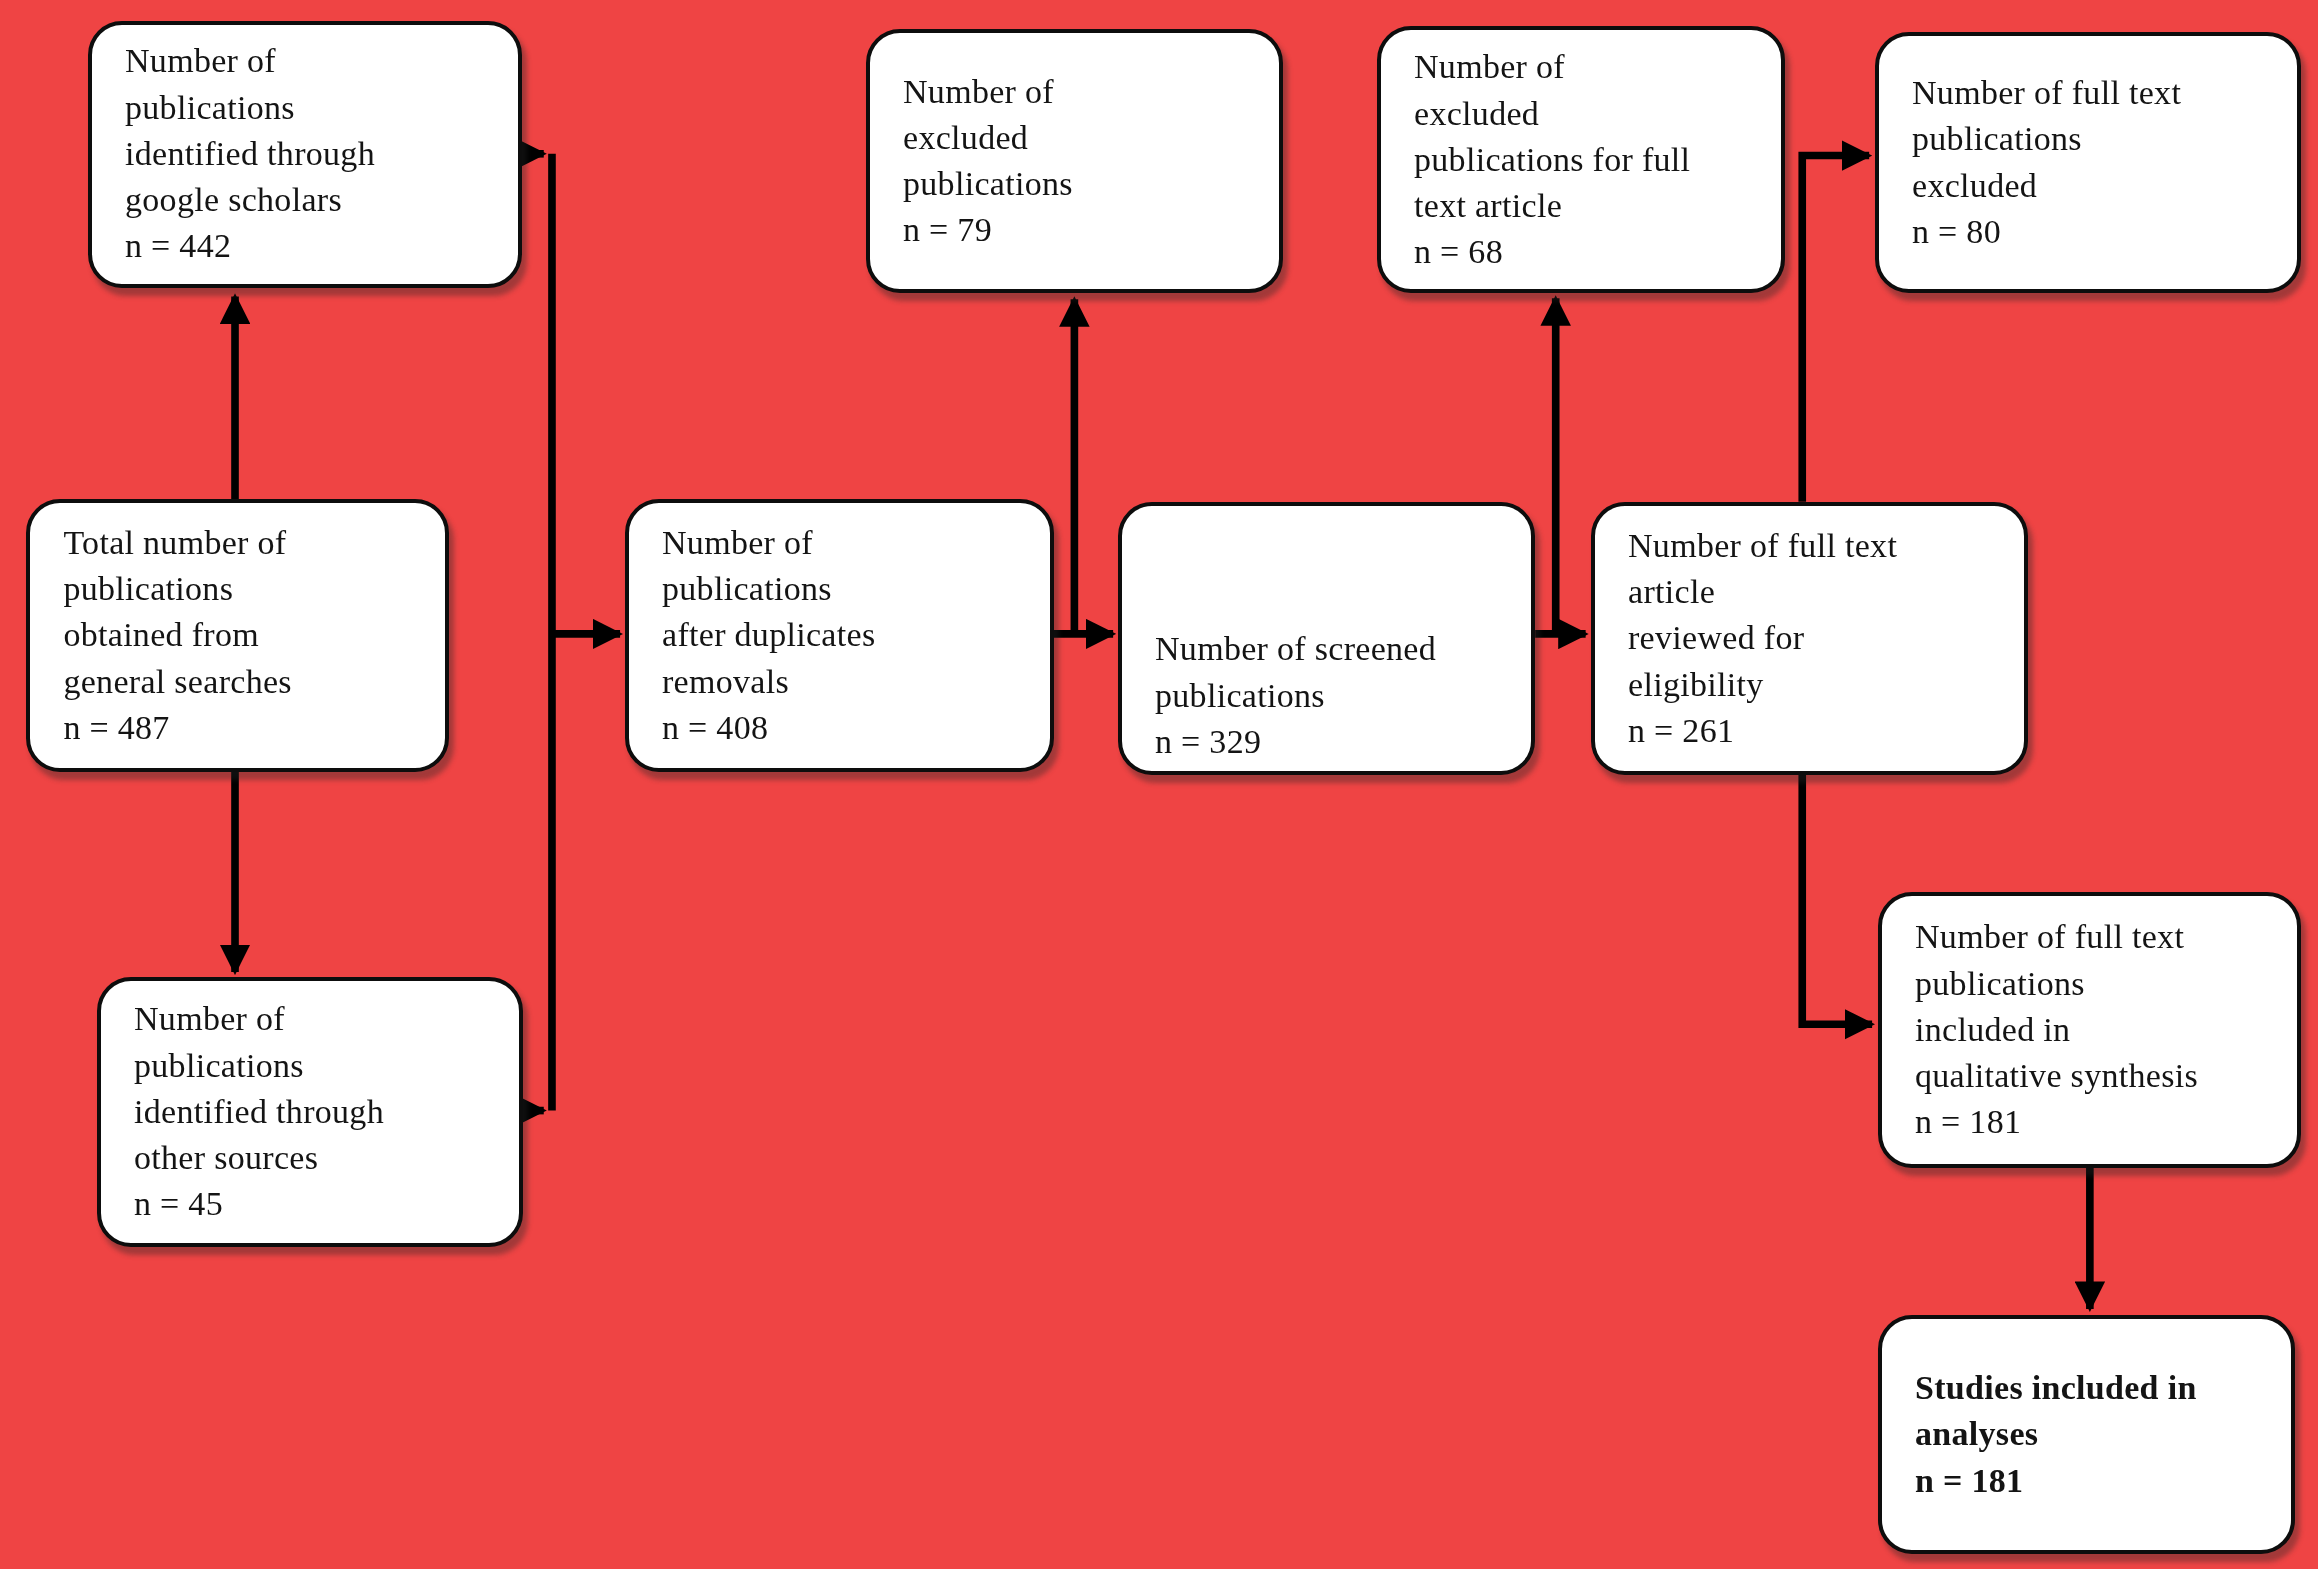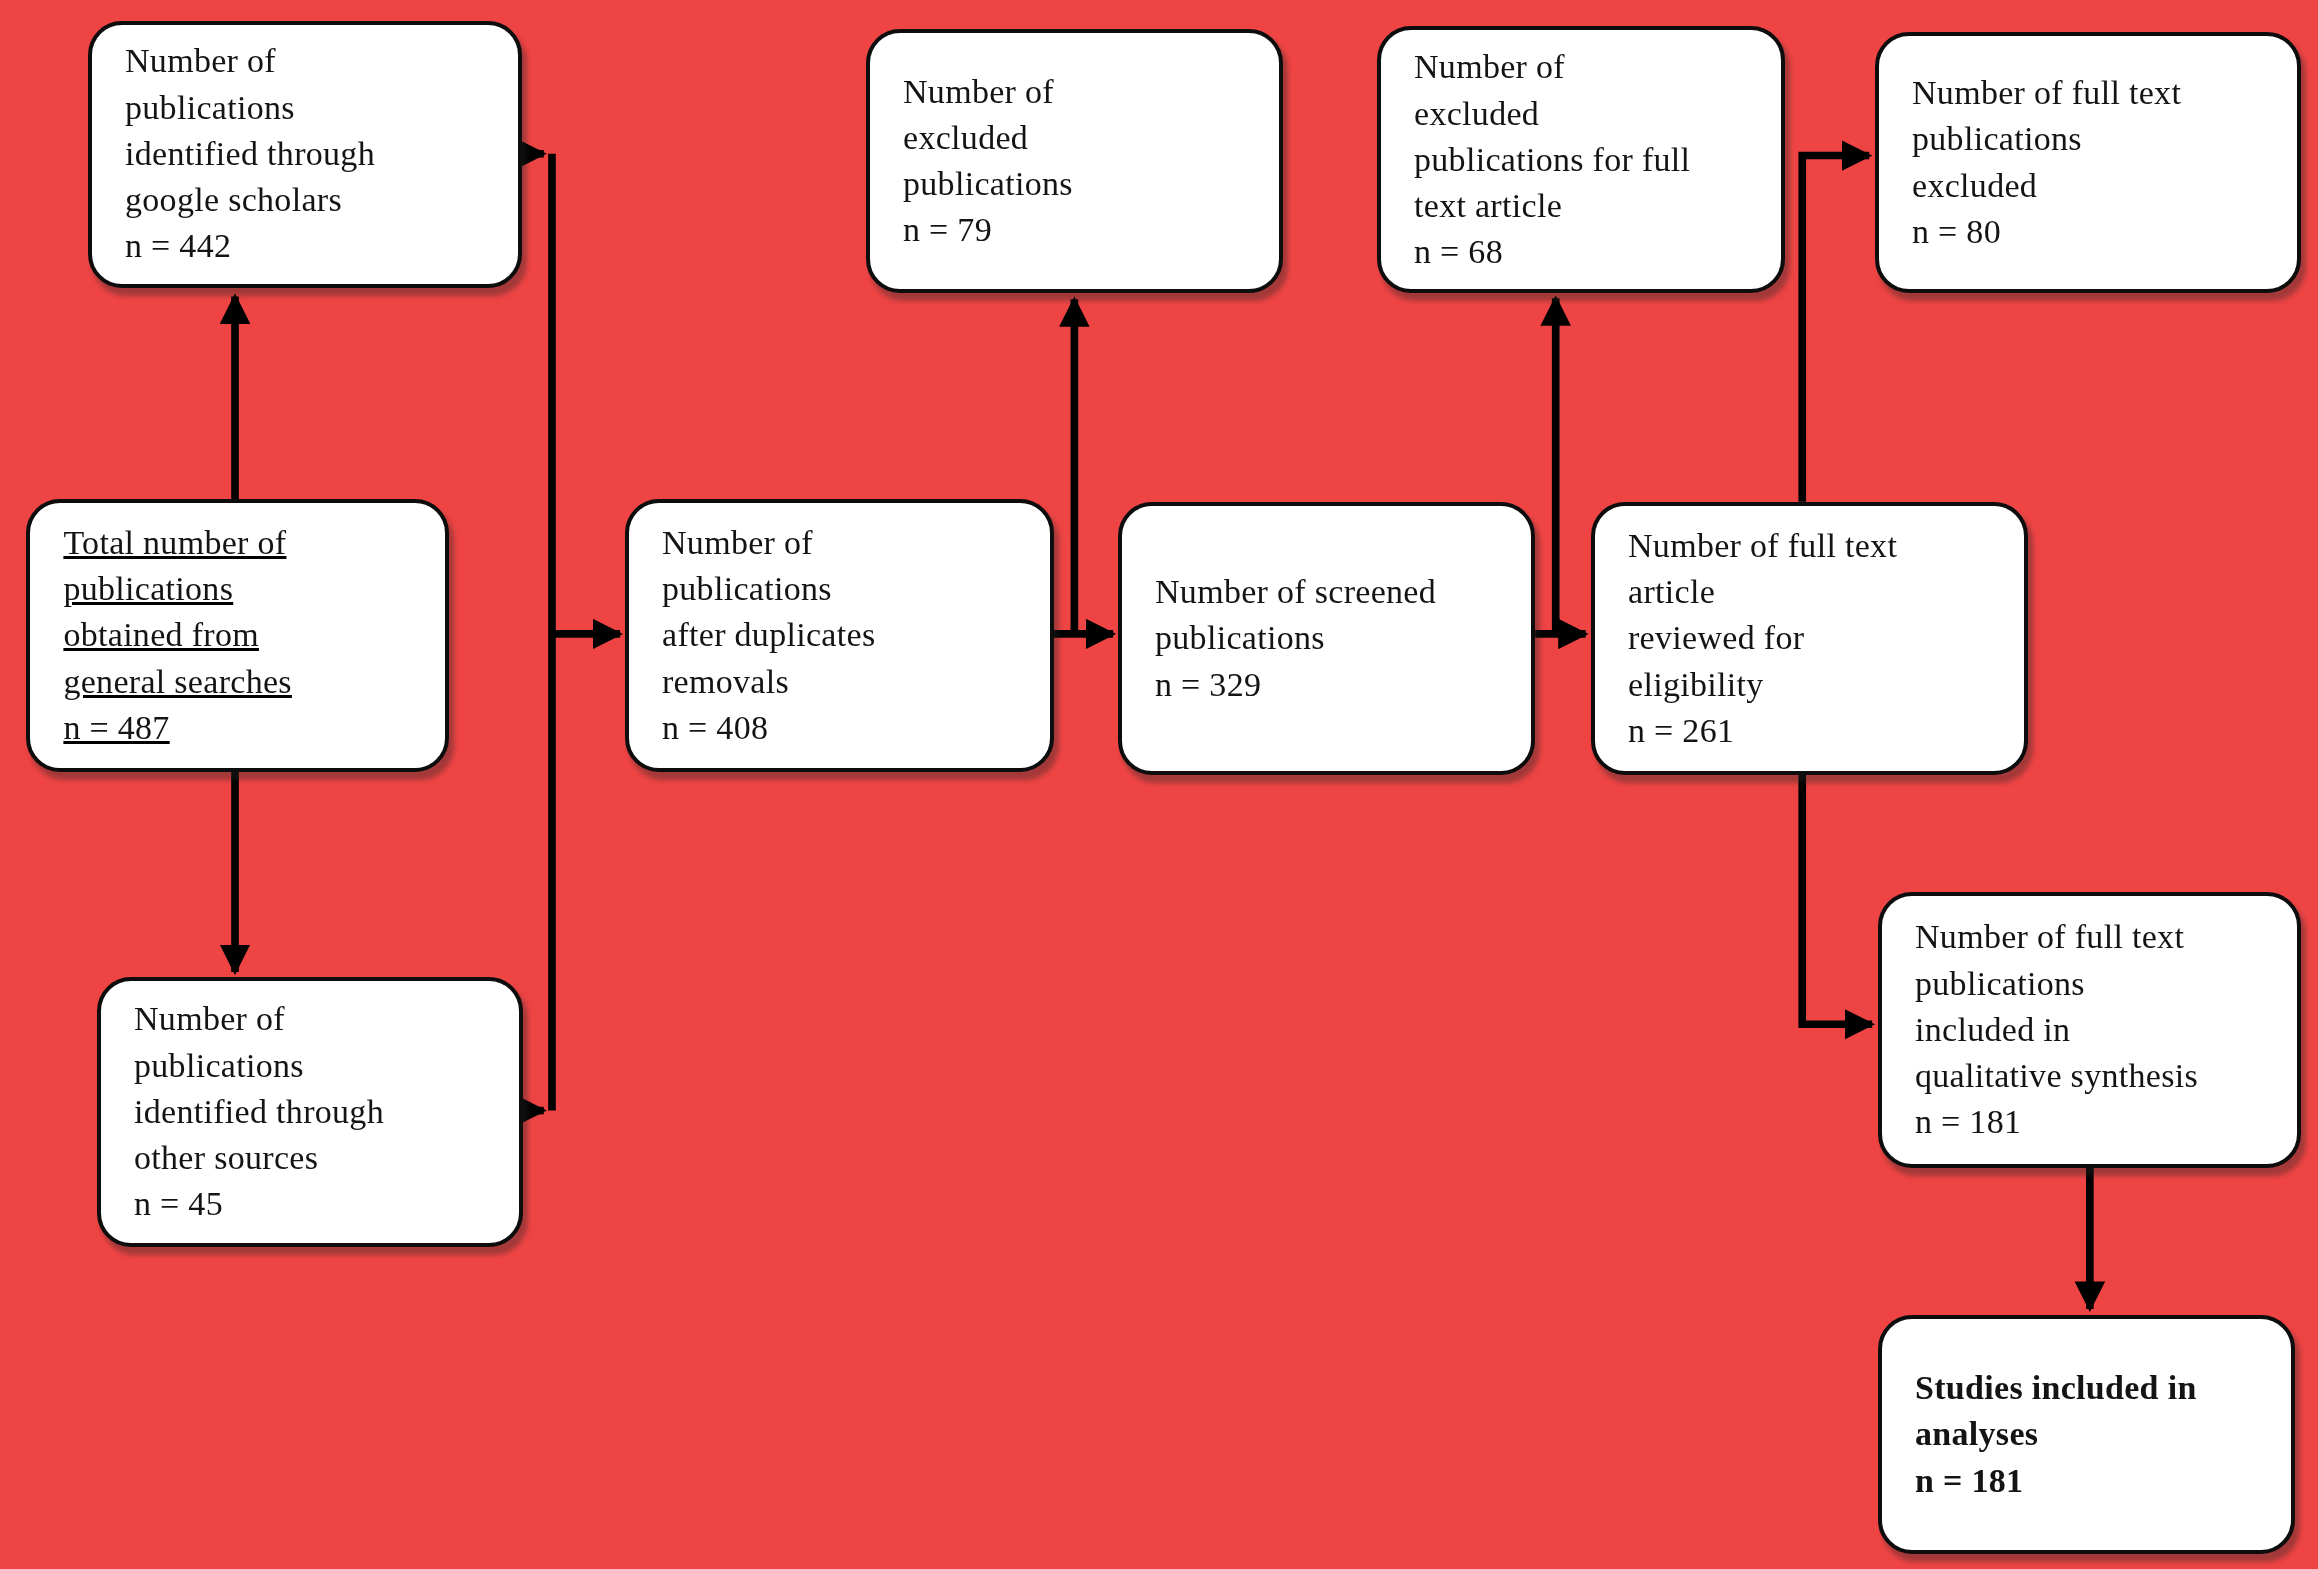--- a/index.html
+++ b/index.html
@@ -37,25 +37,25 @@
   }
   .node-label {
     font-size: 34px;
     line-height: 1.36;
     color: #141414;
     white-space: pre-line;
     letter-spacing: 0.3px;
   }
   
   .b1  { left: 88px;  top: 20.5px;   width: 434px; height: 267px; }
-  .b2  { left: 26.4px;   top: 499px;  width: 423px; height: 273px; text-decoration: underline; }
+  .b2  { left: 26.4px;   top: 499px;  width: 423px; height: 273px; }
   .b3  { left: 97px;  top: 977px; width: 426px; height: 270px; }
   .b4  { left: 625px; top: 499px;  width: 429px; height: 273px; }
   .b5  { left: 866px; top: 29px;   width: 417px; height: 264px; }
-  .b6  { left: 1118px; top: 502px;  width: 417px; height: 273px; }
+  .b6  { left: 1118px; top: 502px;  width: 417px; height: 273px; justify-content: flex-end; }
   .b7  { left: 1377px; top: 26.4px;   width: 408px; height: 267px; }
   .b8  { left: 1591px; top: 502px;  width: 437px; height: 273px; }
   .b9  { left: 1875px; top: 32px;   width: 426px; height: 261px; }
   .b10 { left: 1878px; top: 892px; width: 423px; height: 276px; }
   .b11 { left: 1878px; top: 1315px; width: 417px; height: 239px; font-weight: bold; }
 </style>
 </head>
 <body>
 
 <div class="canvas">

